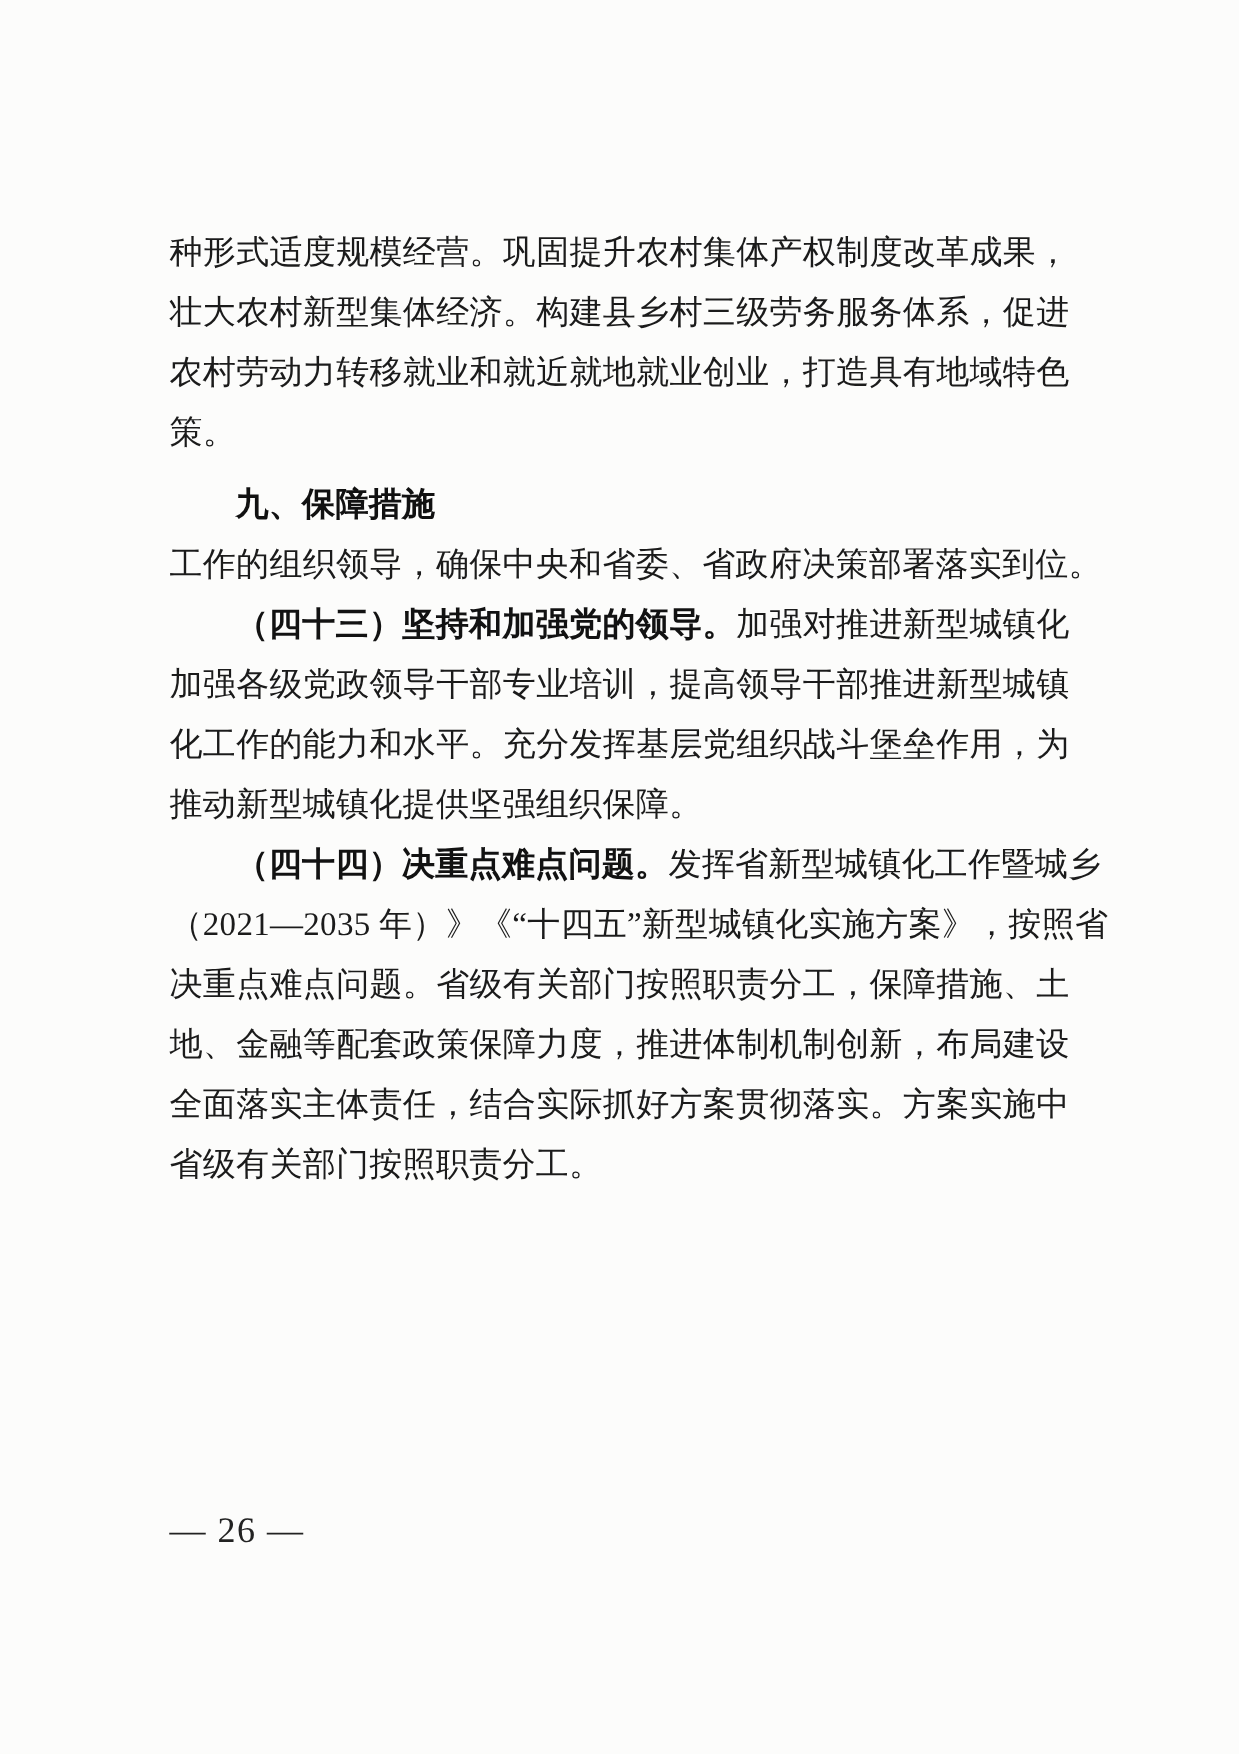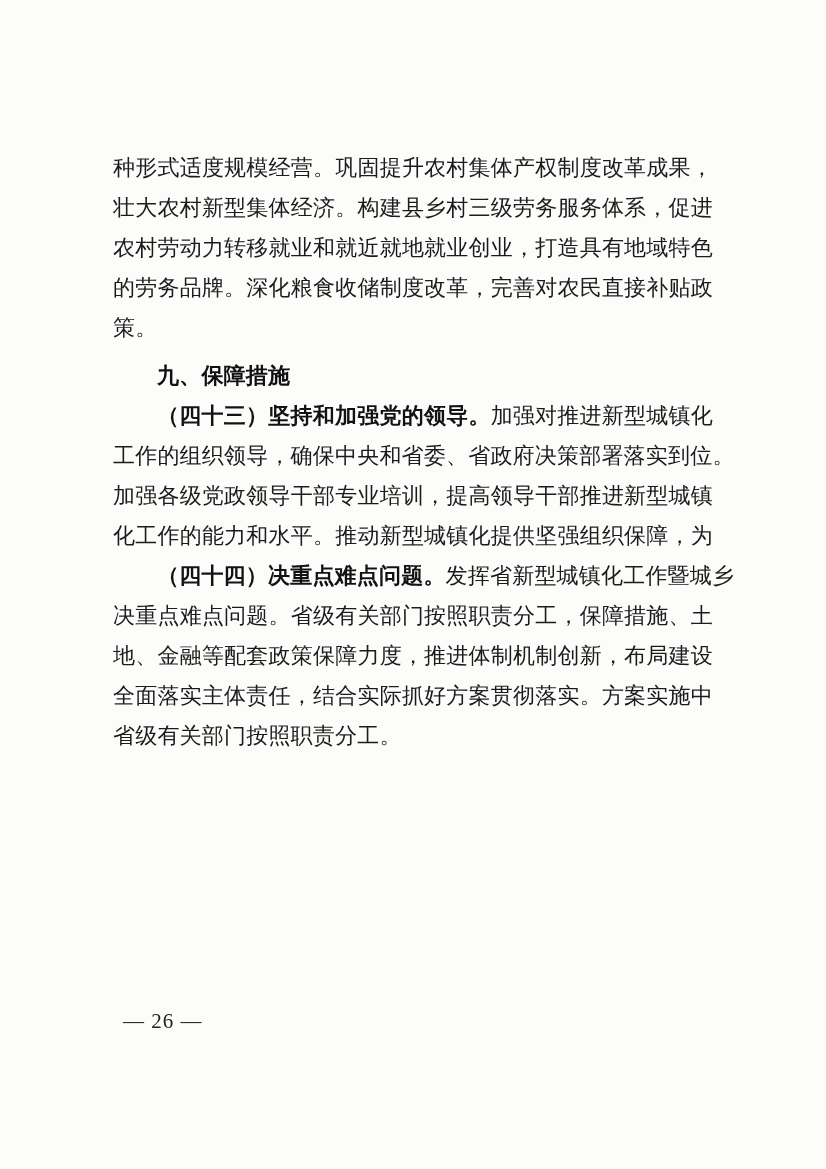--- a/index.html
+++ b/index.html
@@ -45,53 +45,54 @@
     color: #111;
     text-align: right;
     text-align-last: left;
   }
   .lead {
     font-weight: 700;
     color: #121212;
   }
   .page-number {
     position: absolute;
-    left: 123px;
+    left: 113px;
     top: 1001px;
     height: 40px;
     line-height: 40px;
-    font-size: 21px;
+    font-size: 24px;
     letter-spacing: 1px;
     color: #222;
   }
 </style>
 </head>
 <body>
 
 <div class="page">
   <div class="text-col">
 
     <div class="line">种形式适度规模经营。巩固提升农村集体产权制度改革成果，</div>
     <div class="line">壮大农村新型集体经济。构建县乡村三级劳务服务体系，促进</div>
     <div class="line">农村劳动力转移就业和就近就地就业创业，打造具有地域特色</div>
-    <div class="line">的劳务品牌。深化粮食收储制度改革，完善对农民直接补贴政</div>
     <div class="line par-end">策。</div>
 
     <div class="line heading indent">九、保障措施</div>
 
+    <div class="line">工作的组织领导，确保中央和省委、省政府决策部署落实到位。</div>
     <div class="line indent">
       <span class="lead">（四十三）坚持和加强党的领导。</span><span>加强对推进新型城镇化</span>
     </div>
-    <div class="line">工作的组织领导，确保中央和省委、省政府决策部署落实到位。</div>
     <div class="line">加强各级党政领导干部专业培训，提高领导干部推进新型城镇</div>
-    <div class="line">化工作的能力和水平。推动新型城镇化提供坚强组织保障，为</div>
+    <div class="line">化工作的能力和水平。充分发挥基层党组织战斗堡垒作用，为</div>
+    <div class="line par-end">推动新型城镇化提供坚强组织保障。</div>
 
     <div class="line indent">
       <span class="lead">（四十四）决重点难点问题。</span><span>发挥省新型城镇化工作暨城乡</span>
     </div>
+    <div class="line">（2021—2035 年）》《“十四五”新型城镇化实施方案》，按照省</div>
     <div class="line">决重点难点问题。省级有关部门按照职责分工，保障措施、土</div>
     <div class="line">地、金融等配套政策保障力度，推进体制机制创新，布局建设</div>
     <div class="line">全面落实主体责任，结合实际抓好方案贯彻落实。方案实施中</div>
     <div class="line par-end">省级有关部门按照职责分工。</div>
 
 
   </div>
 
   <div class="page-number">— 26 —</div>
 </div>

